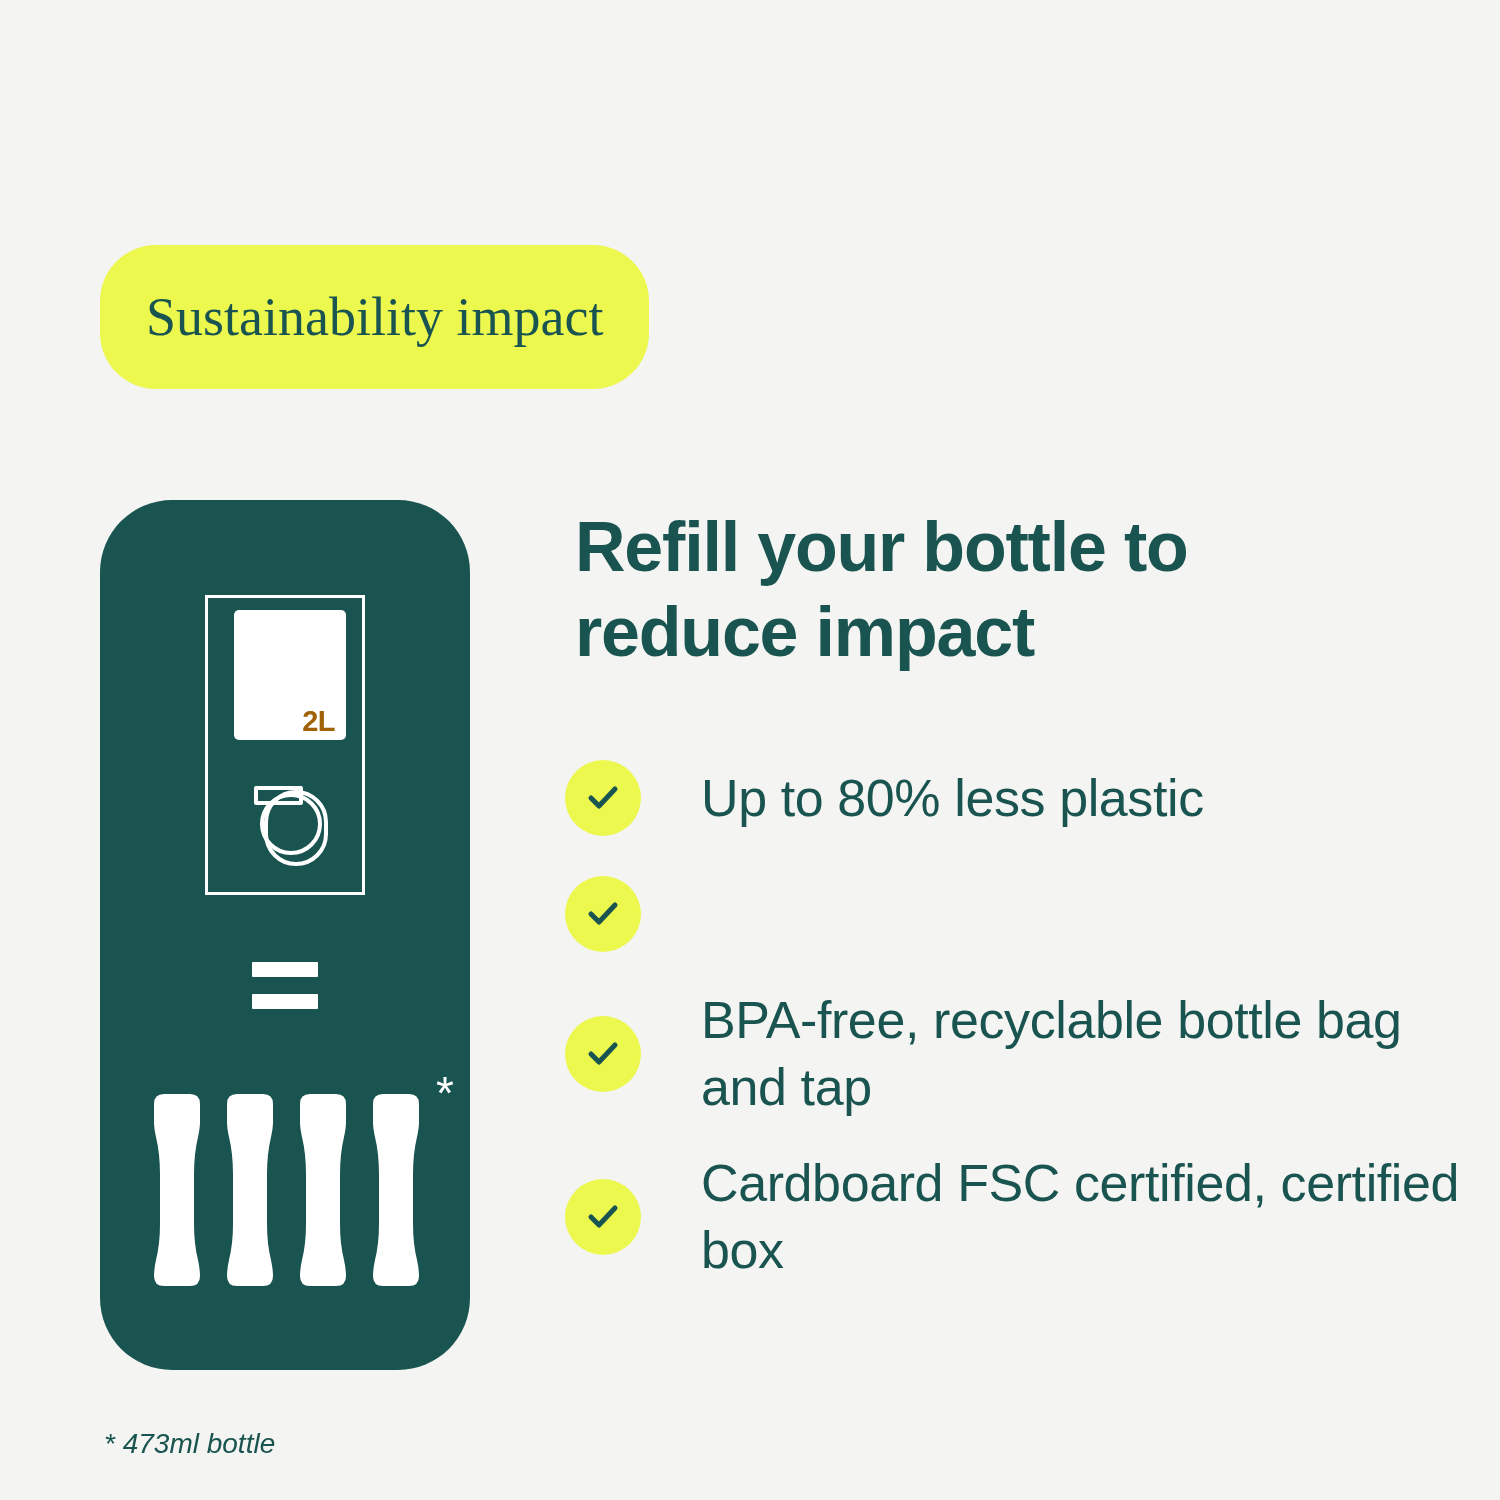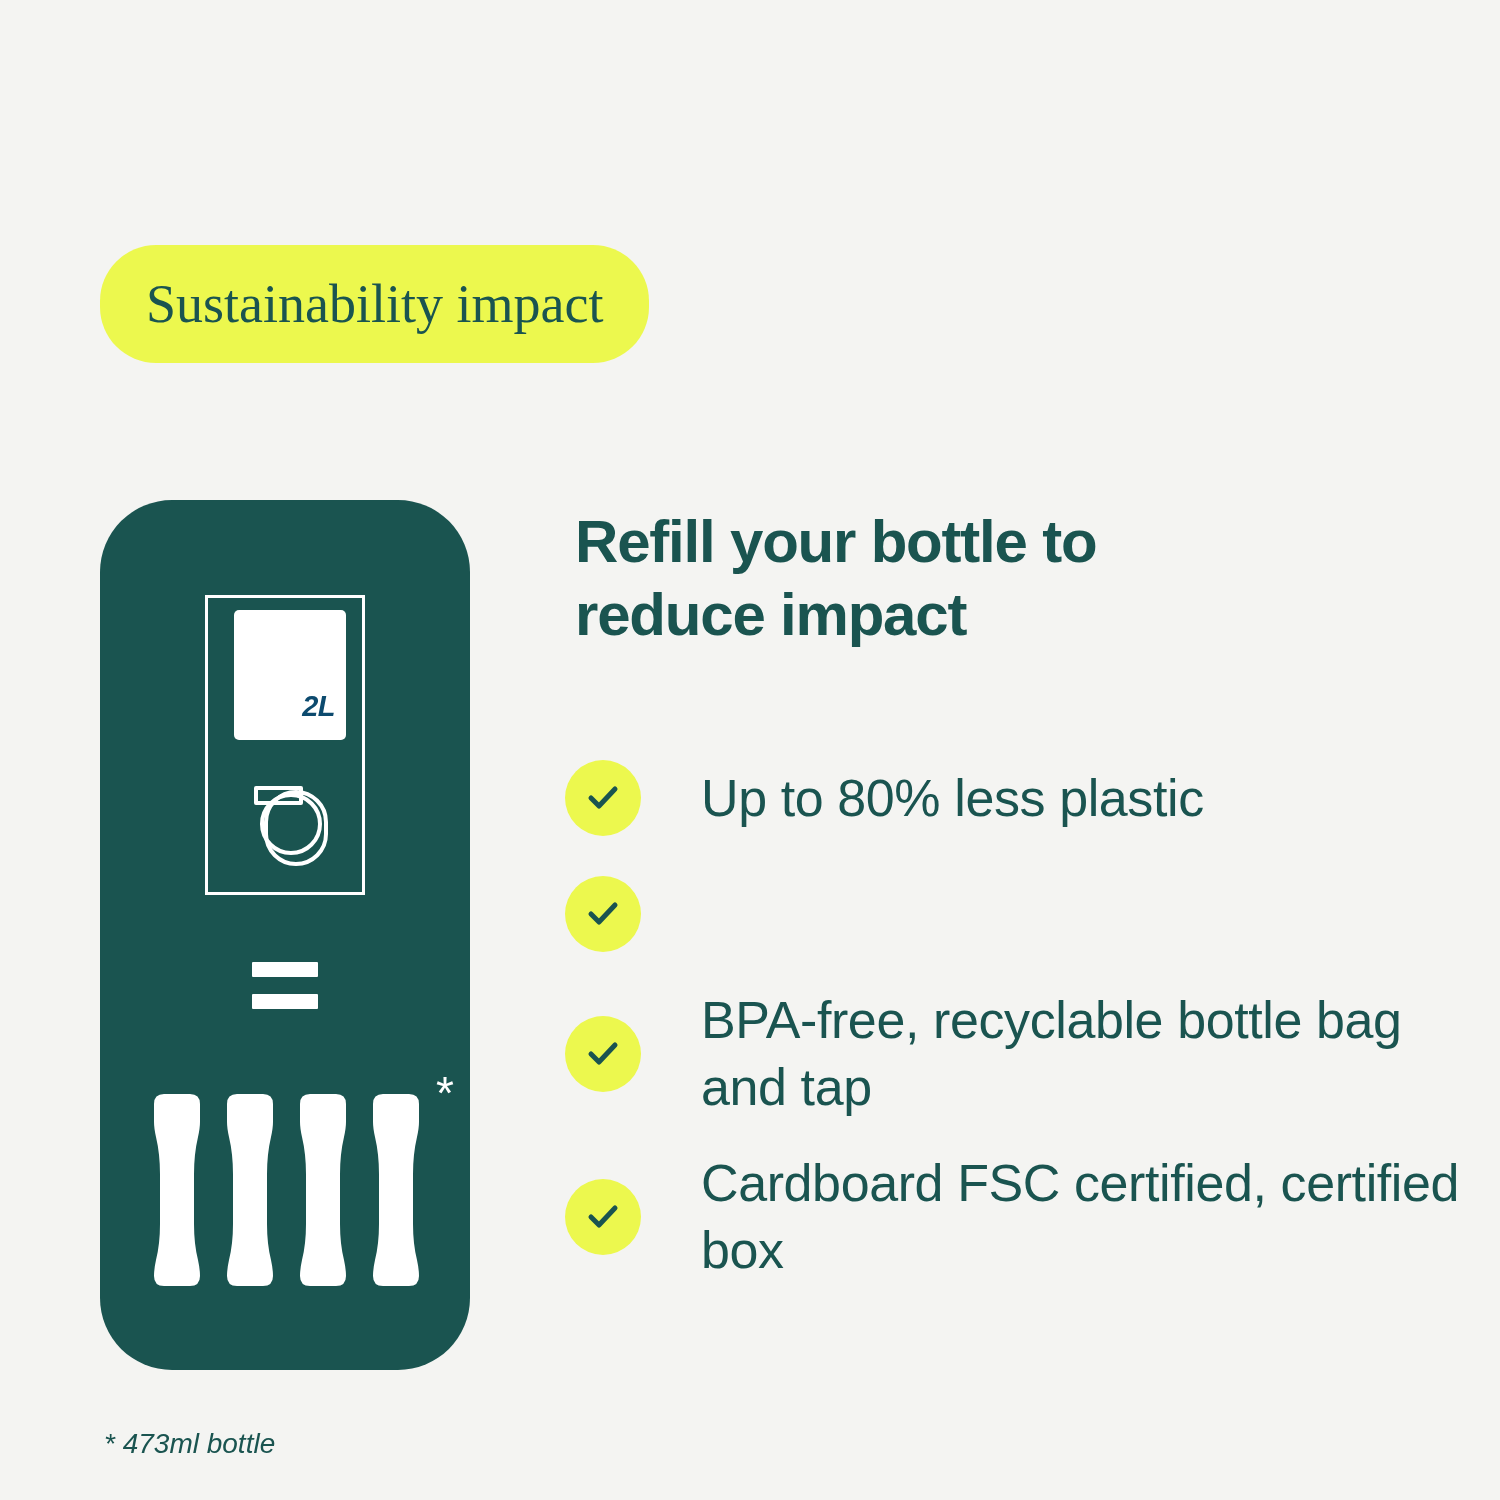--- a/index.html
+++ b/index.html
@@ -32,21 +32,21 @@
     letter-spacing: -2px;
     line-height: 1.0;
     white-space: nowrap;
   }
 
   .badge-pill {
     position: absolute;
     left: 100px;
     top: 245px;
     height: 112px;
-    padding: 3px 46px;
+    padding: 16px 46px;
     border-radius: 56px;
     background: #ecf84e;
     display: flex;
     align-items: center;
     justify-content: flex-end;
   }
   .badge-pill-label {
     font-family: "Liberation Serif", serif;
     font-size: 54px;
     font-weight: 400;
@@ -83,27 +83,26 @@
     top: 12px;
     width: 112px;
     height: 130px;
     background: #ffffff;
     border-radius: 5px;
     box-sizing: border-box;
   }
   .refill-box-label {
     position: absolute;
     right: 11px;
-    bottom: 19px;
+    bottom: 4px;
     font-size: 29px;
     font-weight: 700;
-    color: #0c4a6e;
+    color: #a16207;
     line-height: 1;
     letter-spacing: -0.5px;
-    font-style: italic;
   }
 
   .tap-icon {
     position: absolute;
     left: 28px;
     top: 168px;
     width: 105px;
     height: 110px;
   }
 
@@ -163,21 +162,21 @@
     line-height: 1;
     white-space: nowrap;
   }
 
   
   .content-heading {
     position: absolute;
     left: 575px;
     top: 505px;
     width: 790px;
-    font-size: 60px;
+    font-size: 70px;
     font-weight: 700;
     color: #1a5450;
     line-height: 1.22;
     letter-spacing: -1.2px;
   }
 
   .benefits-list {
     position: absolute;
     left: 565px;
     top: 755px;

